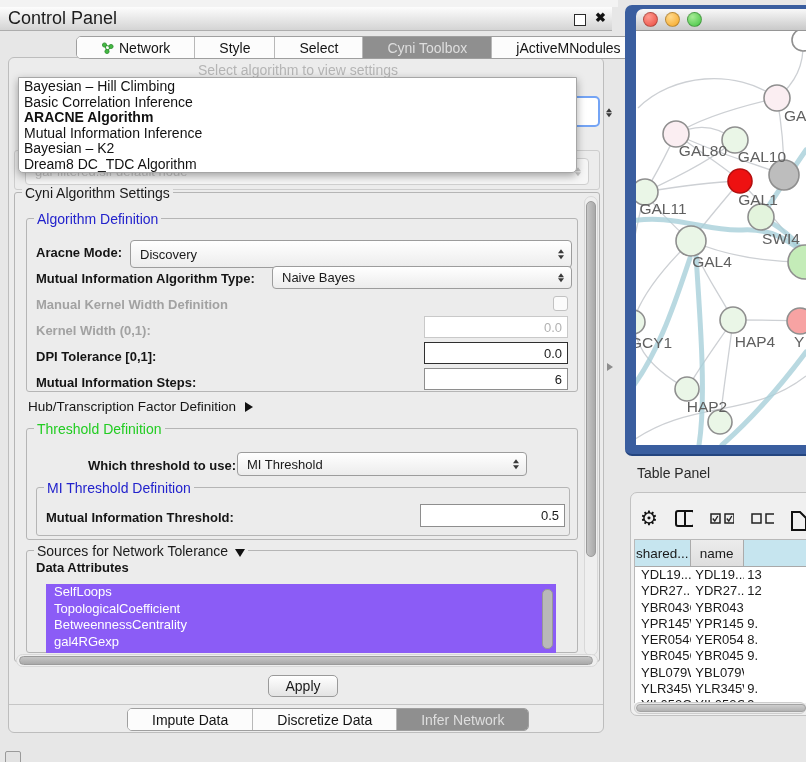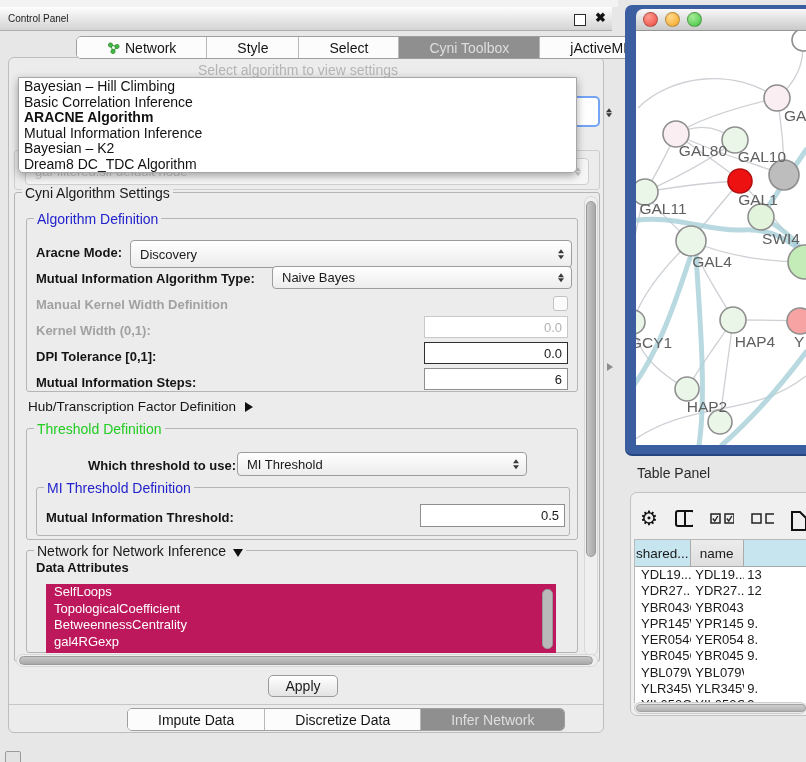--- a/index.html
+++ b/index.html
@@ -4,29 +4,29 @@
 <style>
   html,body{margin:0;padding:0;background:#e7e7e7;}
   #app{position:relative;width:806px;height:762px;background:#e7e7e7;overflow:hidden;
        font-family:"Liberation Sans",sans-serif;color:#1a1a1a;}
   .abs{position:absolute;box-sizing:border-box;}
 
   
   .cp-topstrip{left:0;top:0;width:618px;height:7px;background:#f3f3f3;}
   .cp-titlebar{left:0;top:7px;width:612px;height:24px;background:linear-gradient(#fdfdfd,#d4d4d4);
                border-bottom:1px solid #adadad;display:flex;align-items:center;}
-  .cp-title{margin-left:8px;font-size:10px;color:#1c1c1c;}
+  .cp-title{margin-left:8px;font-size:18px;color:#1c1c1c;}
   .float-btn{position:absolute;right:26px;top:7px;width:10px;height:10px;border:1.6px solid #2a2a2a;background:#fff;}
   .close-btn{position:absolute;right:6px;top:3px;font-size:13px;font-weight:bold;color:#111;}
   .content-panel{left:8px;top:57px;width:596px;height:676px;background:#ececec;border:1px solid #bdbdbd;border-radius:6px;}
   .inner-line{left:9px;top:704px;width:594px;height:0;border-top:1px solid #c6c6c6;}
 
   
   .seg-bar{position:absolute;display:flex;background:#fcfcfc;border:1px solid #9f9f9f;border-radius:5px;overflow:hidden;height:21px;}
-  .seg{display:flex;align-items:center;gap:5px;padding:0 30px;font-size:14px;color:#141414;border-right:1px solid #b8b8b8;background:#fcfcfc;white-space:nowrap;}
+  .seg{display:flex;align-items:center;gap:5px;padding:0 24px;font-size:14px;color:#141414;border-right:1px solid #b8b8b8;background:#fcfcfc;white-space:nowrap;}
   .seg:last-child{border-right:none;}
   .seg.sel{background:#8f8f8f;color:#dedede;}
 
   
   .placeholder{left:18px;top:62px;width:560px;text-align:center;font-size:14px;color:#b5b5b5;}
   .dropdown{left:18px;top:77px;width:559px;height:96px;background:#fff;border:1px solid #a6a6a6;
             border-radius:0 0 5px 5px;box-shadow:0 3px 8px rgba(0,0,0,.35);z-index:10;padding-top:1px;}
   .dd-item{font-size:14px;line-height:15.6px;padding-left:5px;color:#111;white-space:nowrap;}
   .dd-item.bold{font-weight:bold;}
 
@@ -51,21 +51,21 @@
   .combo .spin i.dn{border-top:4px solid #3a3a3a;}
   .field{position:absolute;background:#fff;border:1px solid #8e8e8e;display:flex;align-items:center;
          justify-content:flex-end;padding:0 5px;font-size:13px;box-sizing:border-box;}
   .field.strong{border:1.5px solid #2f2f2f;}
   .field.dis{border-color:#c9c9c9;color:#b2b2b2;}
   .checkbox{position:absolute;width:15px;height:15px;border:1.5px solid #c2c2c2;border-radius:3px;background:#fbfbfb;box-sizing:border-box;}
   .tri-r{display:inline-block;width:0;height:0;border-top:5.5px solid transparent;border-bottom:5.5px solid transparent;border-left:8px solid #111;margin-left:9px;vertical-align:-1px;}
   .tri-d{display:inline-block;width:0;height:0;border-left:5.5px solid transparent;border-right:5.5px solid transparent;border-top:8px solid #111;margin-left:7px;vertical-align:-1px;}
 
   
-  .attr-list{left:46px;top:584px;width:510px;height:69px;background:#be185d;overflow:hidden;}
+  .attr-list{left:46px;top:584px;width:510px;height:69px;background:#8b5cf6;overflow:hidden;}
   .attr-item{color:#fff;font-size:13px;line-height:16.5px;padding-left:8px;white-space:nowrap;}
   .attr-scroll{position:absolute;right:3px;top:5px;width:9px;height:58px;background:#b9b9b9;border:1px solid #989898;border-radius:5px;}
 
   
   .sb-track-v{left:584px;top:196px;width:14px;height:460px;background:#efefef;border:1px solid #d8d8d8;border-radius:7px;}
   .sb-thumb-v{left:586px;top:201px;width:10px;height:356px;background:linear-gradient(90deg,#c6c6c6,#a9a9a9);border:1px solid #9b9b9b;border-radius:6px;}
   .sb-track-h{left:16px;top:654px;width:582px;height:13px;background:#efefef;border:1px solid #d8d8d8;border-radius:7px;}
   .sb-thumb-h{left:19px;top:656px;width:574px;height:9px;background:linear-gradient(#c6c6c6,#a9a9a9);border:1px solid #9b9b9b;border-radius:5px;}
 
   .apply-btn{left:268px;top:675px;width:70px;height:22px;background:linear-gradient(#ffffff,#e3e3e3);
@@ -228,21 +228,21 @@
 
   <div class="gb" style="left:36px;top:487px;width:534px;height:49px;"></div>
   <span class="gb-label" style="left:44px;top:480px;color:#2222cc;">MI Threshold Definition</span>
   <span class="lbl" style="left:46px;top:510px;">Mutual Information Threshold:</span>
   <div class="field" style="left:420px;top:504px;width:145px;height:23px;">
     <span>0.5</span>
   </div>
 
   <div class="gb" style="left:26px;top:550px;width:552px;height:103px;"></div>
   <span class="gb-label" style="left:34px;top:543px;">
-    <span>Network for Network Inference</span><span class="tri-d"></span>
+    <span>Sources for Network Tolerance</span><span class="tri-d"></span>
   </span>
   <span class="lbl" style="left:36px;top:560px;">Data Attributes</span>
   <div class="abs attr-list">
     <div>
         <div class="attr-item">SelfLoops</div>
         <div class="attr-item">TopologicalCoefficient</div>
         <div class="attr-item">BetweennessCentrality</div>
         <div class="attr-item">gal4RGexp</div>
       </div>
     <div class="attr-scroll"></div>

